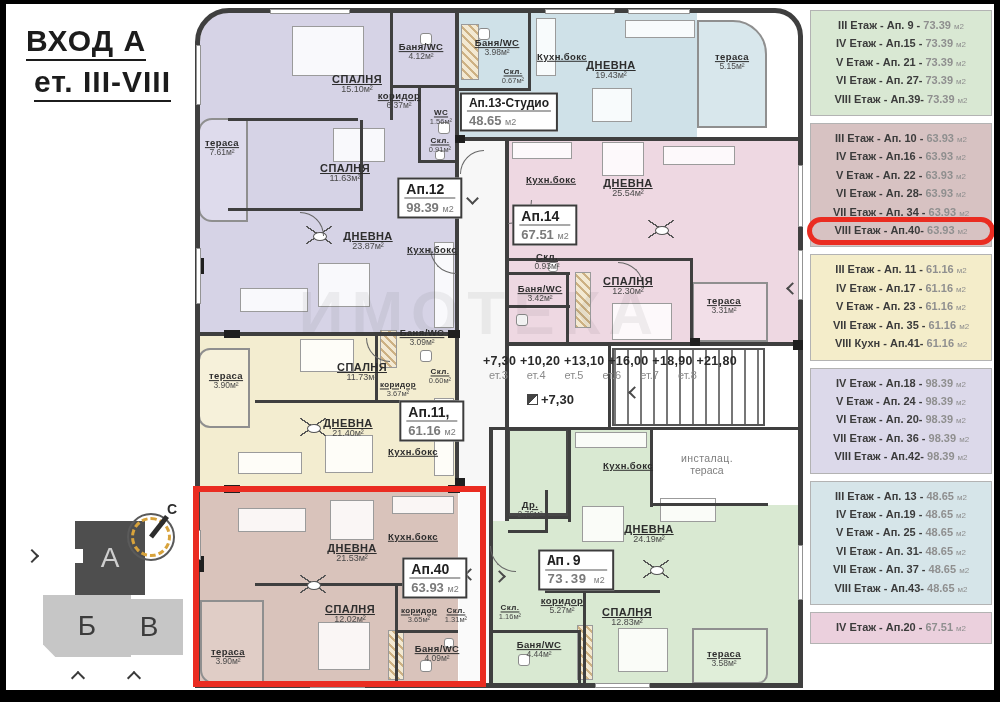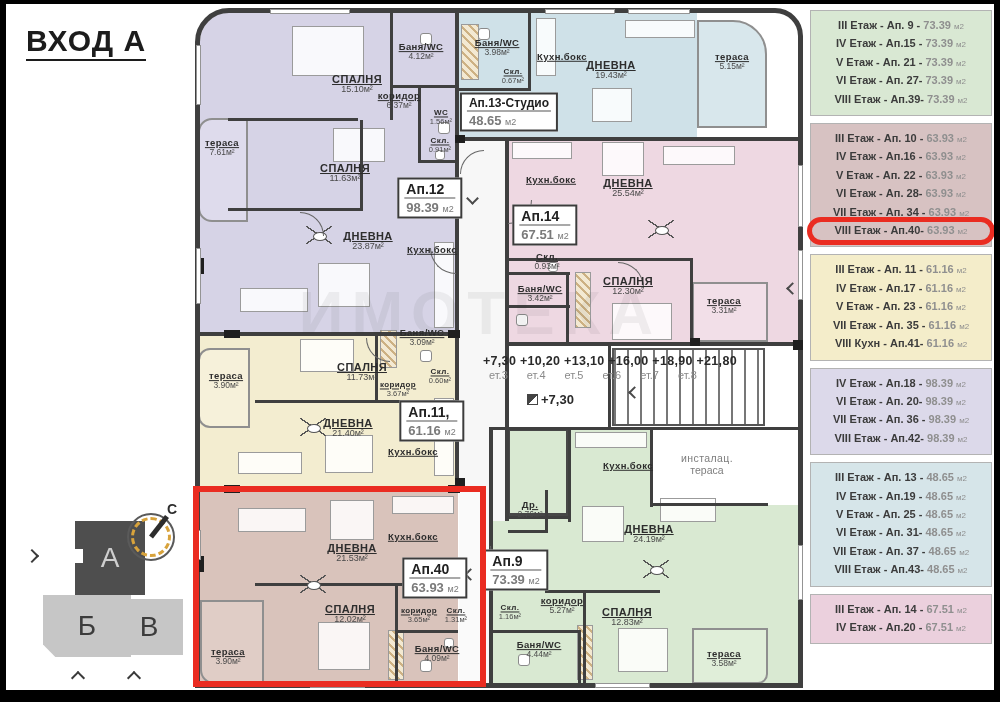--- a/index.html
+++ b/index.html
@@ -102,20 +102,21 @@
 </head>
 <body>
 
 <div class="abs frame" style="left:0;top:0;width:1000px;height:4px;"></div>
 <div class="abs frame" style="left:0;top:690px;width:1000px;height:12px;"></div>
 <div class="abs frame" style="left:0;top:0;width:6px;height:702px;"></div>
 <div class="abs frame" style="left:994px;top:0;width:6px;height:702px;"></div>
 
 <div class="abs" id="title">
   <span class="tl">ВХОД А</span><br>
+  <span class="tl tl2">ет. III-VIII</span>
 </div>
 
 <div class="abs" id="plan">
 
   <div class="abs apt" style="left:200px;top:12px;width:257px;height:322px;background:#d6d3e6;border-radius:30px 0 0 0;"></div>
   <div class="abs apt" style="left:457px;top:12px;width:240px;height:127px;background:#cfe1e8;"></div>
   <div class="abs apt" style="left:508px;top:139px;width:290px;height:204px;background:#eed8e2;"></div>
   <div class="abs apt" style="left:200px;top:336px;width:258px;height:152px;background:#f3edd0;"></div>
   <div class="abs apt" style="left:200px;top:490px;width:258px;height:196px;background:#d9c3bb;"></div>
   <div class="abs apt" style="left:489px;top:429px;width:309px;height:257px;background:#d9e9d2;"></div>
@@ -321,21 +322,21 @@
       <span class="ba">67.51 <span class="u">м2</span></span>
     </div>
     <div class="badge " style="left: 432px; top: 421px;">
       <span class="bn">Ап.11,</span>
       <span class="ba">61.16 <span class="u">м2</span></span>
     </div>
     <div class="badge " style="left: 435px; top: 578px;">
       <span class="bn">Ап.40</span>
       <span class="ba">63.93 <span class="u">м2</span></span>
     </div>
-    <div class="badge " style="left: 516px; top: 570px;">
+    <div class="badge " style="left: 576px; top: 570px; font-family: Liberation Mono, monospace;">
       <span class="bn">Ап.9</span>
       <span class="ba">73.39 <span class="u">м2</span></span>
     </div>
     <div class="wall" style="position:absolute;box-sizing:border-box;left:455px;top:12px;width:4px;height:470px;"></div>
     <div class="wall" style="position:absolute;box-sizing:border-box;left:505px;top:139px;width:4px;height:382px;"></div>
     <div class="wall" style="position:absolute;box-sizing:border-box;left:455px;top:137px;width:348px;height:4px;"></div>
     <div class="wall" style="position:absolute;box-sizing:border-box;left:195px;top:332px;width:265px;height:4px;"></div>
     <div class="wall" style="position:absolute;box-sizing:border-box;left:195px;top:487px;width:265px;height:4px;"></div>
     <div class="wall" style="position:absolute;box-sizing:border-box;left:508px;top:342px;width:295px;height:4px;"></div>
     <div class="wall" style="position:absolute;box-sizing:border-box;left:489px;top:427px;width:314px;height:3px;"></div>
@@ -469,34 +470,34 @@
     </div>
     <div class="legend-box" style="background: rgb(244, 237, 202);">
       <div class="legend-row"><span class="lr-label">III Етаж - Ап. 11 -</span><span class="lr-area"> 61.16 <span class="lr-unit">м2</span></span></div>
       <div class="legend-row"><span class="lr-label">IV Етаж - Ап.17 -</span><span class="lr-area"> 61.16 <span class="lr-unit">м2</span></span></div>
       <div class="legend-row"><span class="lr-label">V Етаж - Ап. 23 -</span><span class="lr-area"> 61.16 <span class="lr-unit">м2</span></span></div>
       <div class="legend-row"><span class="lr-label">VII Етаж - Ап. 35 -</span><span class="lr-area"> 61.16 <span class="lr-unit">м2</span></span></div>
       <div class="legend-row"><span class="lr-label">VIII Кухн - Ап.41-</span><span class="lr-area"> 61.16 <span class="lr-unit">м2</span></span></div>
     </div>
     <div class="legend-box" style="background: rgb(220, 217, 234);">
       <div class="legend-row"><span class="lr-label">IV Етаж - Ап.18 -</span><span class="lr-area"> 98.39 <span class="lr-unit">м2</span></span></div>
+      <div class="legend-row"><span class="lr-label">V Етаж - Ап. 24 -</span><span class="lr-area"> 98.39 <span class="lr-unit">м2</span></span></div>
       <div class="legend-row"><span class="lr-label">VI Етаж - Ап. 20-</span><span class="lr-area"> 98.39 <span class="lr-unit">м2</span></span></div>
       <div class="legend-row"><span class="lr-label">VII Етаж - Ап. 36 -</span><span class="lr-area"> 98.39 <span class="lr-unit">м2</span></span></div>
       <div class="legend-row"><span class="lr-label">VIII Етаж - Ап.42-</span><span class="lr-area"> 98.39 <span class="lr-unit">м2</span></span></div>
     </div>
     <div class="legend-box" style="background: rgb(214, 229, 233);">
       <div class="legend-row"><span class="lr-label">III Етаж - Ап. 13 -</span><span class="lr-area"> 48.65 <span class="lr-unit">м2</span></span></div>
       <div class="legend-row"><span class="lr-label">IV Етаж - Ап.19 -</span><span class="lr-area"> 48.65 <span class="lr-unit">м2</span></span></div>
       <div class="legend-row"><span class="lr-label">V Етаж - Ап. 25 -</span><span class="lr-area"> 48.65 <span class="lr-unit">м2</span></span></div>
       <div class="legend-row"><span class="lr-label">VI Етаж - Ап. 31-</span><span class="lr-area"> 48.65 <span class="lr-unit">м2</span></span></div>
       <div class="legend-row"><span class="lr-label">VII Етаж - Ап. 37 -</span><span class="lr-area"> 48.65 <span class="lr-unit">м2</span></span></div>
       <div class="legend-row"><span class="lr-label">VIII Етаж - Ап.43-</span><span class="lr-area"> 48.65 <span class="lr-unit">м2</span></span></div>
     </div>
     <div class="legend-box" style="background: rgb(235, 208, 221);">
-      <div class="legend-row"><span class="lr-label">III Етаж - Ап. 14 -</span><span class="lr-area"> 67.51 <span class="lr-unit">м2</span></span></div>
       <div class="legend-row"><span class="lr-label">IV Етаж - Ап.20 -</span><span class="lr-area"> 67.51 <span class="lr-unit">м2</span></span></div>
     </div>
   </div>
 
 <div class="abs" id="siteplan">
   <div class="abs" id="blockA">А</div>
   <div class="abs" id="notchA"></div>
   <div class="abs" id="blockB">Б</div>
   <div class="abs" id="blockV">В</div>
   <div class="abs" id="compass">

